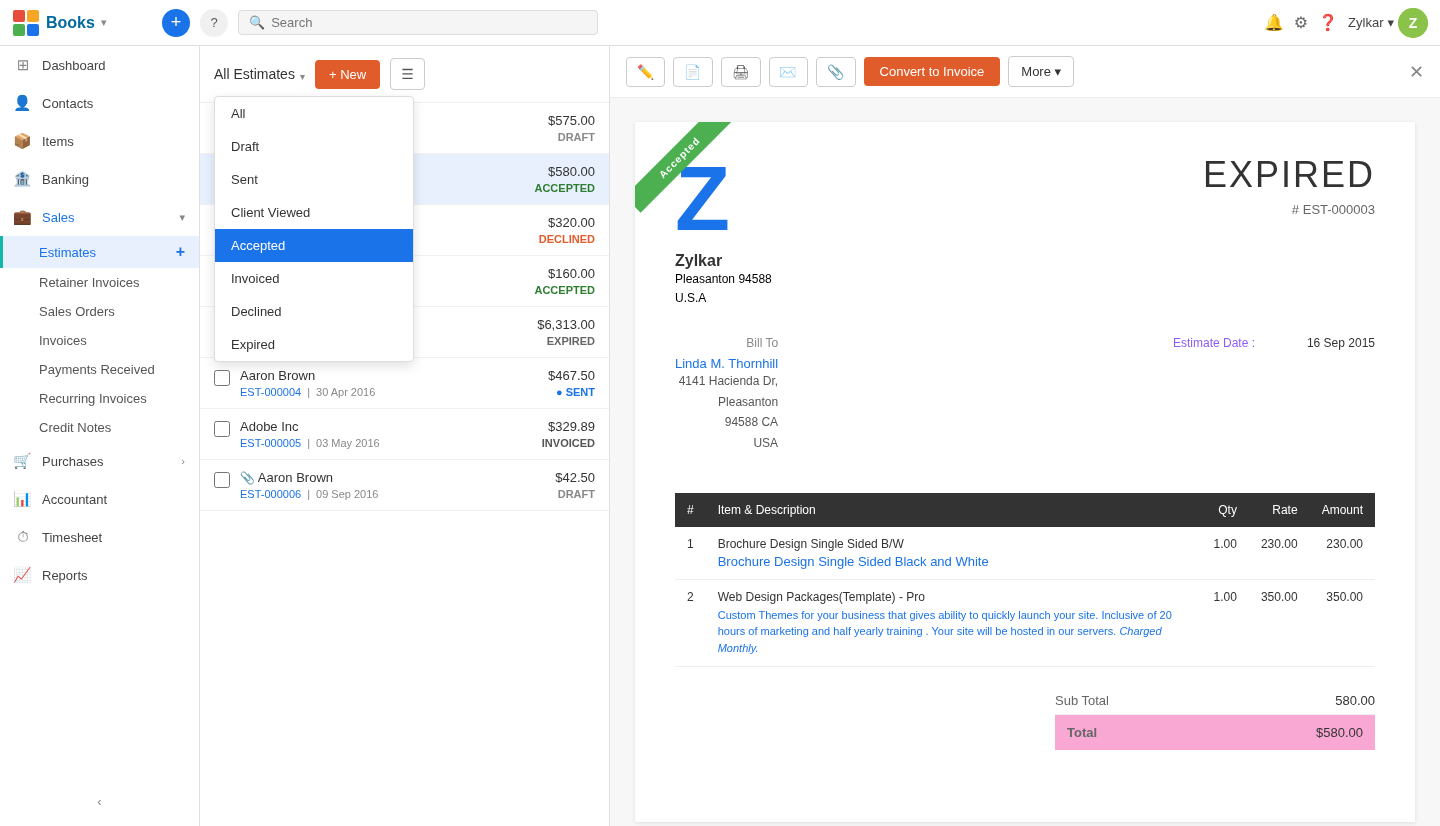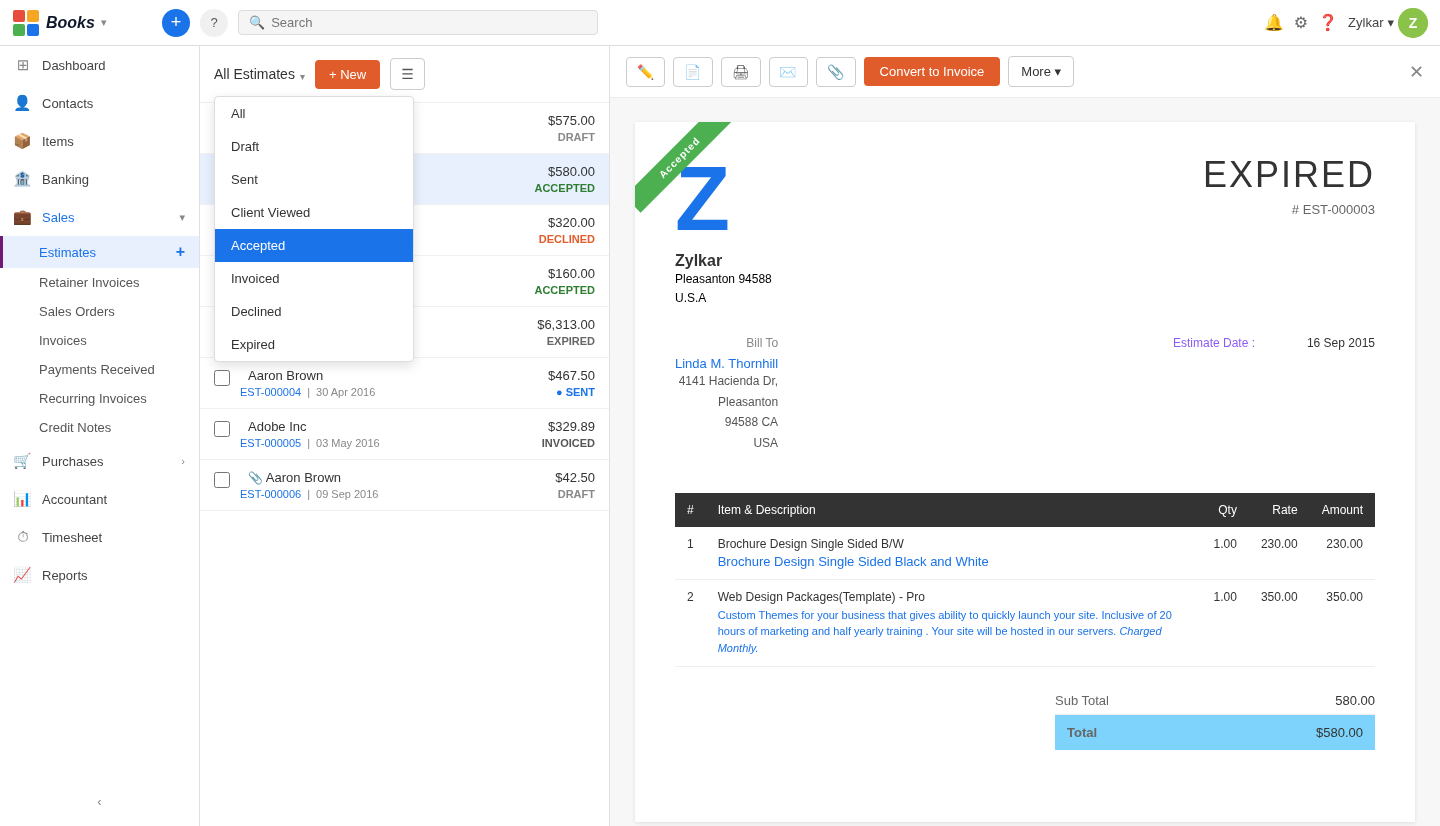--- a/index.html
+++ b/index.html
@@ -4,56 +4,56 @@
   <style>
     * { box-sizing: border-box; margin: 0; padding: 0; }
     body { font-family: 'Segoe UI', Arial, sans-serif; font-size: 13px; background: #f0f2f5; color: #333; overflow: hidden; height: 826px; width: 1440px; }
 
     
     .top-nav {
       display: flex; align-items: center; background: #fff; height: 46px; border-bottom: 1px solid #ddd; padding: 0 12px; gap: 10px; position: fixed; top: 0; left: 0; right: 0; z-index: 100;
     }
     .logo-area { display: flex; align-items: center; gap: 6px; min-width: 140px; }
     .logo-zoho { display: flex; align-items: center; gap: 4px; }
-    .logo-books { font-size: 16px; font-weight: 600; color: #0f172a; font-style: italic; }
+    .logo-books { font-size: 16px; font-weight: 600; color: #0369a1; }
     .logo-arrow { color: #888; font-size: 11px; }
     .top-nav-add { width: 28px; height: 28px; background: #1a73e8; border-radius: 50%; display: flex; align-items: center; justify-content: center; color: white; font-size: 18px; cursor: pointer; }
     .top-nav-help { width: 28px; height: 28px; border-radius: 50%; background: #f0f0f0; display: flex; align-items: center; justify-content: center; cursor: pointer; color: #555; font-size: 13px; }
     .search-bar { display: flex; align-items: center; background: #f5f5f5; border: 1px solid #ddd; border-radius: 4px; padding: 4px 10px; flex: 1; max-width: 360px; gap: 6px; }
     .search-bar input { border: none; background: transparent; outline: none; font-size: 13px; width: 100%; }
     .top-nav-right { display: flex; align-items: center; gap: 10px; margin-left: auto; }
     .user-badge { display: flex; align-items: center; gap: 4px; cursor: pointer; font-size: 13px; color: #444; }
     .avatar { width: 30px; height: 30px; border-radius: 50%; background: #8bc34a; display: flex; align-items: center; justify-content: center; color: white; font-size: 12px; overflow: hidden; }
     .bell-icon, .gear-icon, .question-icon { color: #666; font-size: 16px; cursor: pointer; }
 
     
     .layout { display: flex; margin-top: 46px; height: calc(826px - 46px); }
 
     
     .sidebar { width: 200px; background: #fff; border-right: 1px solid #e0e0e0; display: flex; flex-direction: column; overflow-y: auto; flex-shrink: 0; }
     .sidebar-item { display: flex; align-items: center; gap: 10px; padding: 10px 14px; cursor: pointer; color: #444; font-size: 13px; }
     .sidebar-item .s-icon { width: 18px; height: 18px; display: flex; align-items: center; justify-content: center; font-size: 15px; color: #888; }
     .sidebar-sub-item { display: flex; align-items: center; padding: 7px 14px 7px 36px; cursor: pointer; color: #555; font-size: 13px; border-left: 3px solid transparent; }
-    .sidebar-sub-item.active { color: #1a73e8; border-left: 3px solid #701a75; background: #e8f0fe; font-weight: 500; }
+    .sidebar-sub-item.active { color: #1a73e8; border-left: 3px solid #14b8a6; background: #e8f0fe; font-weight: 500; }
     .sidebar-add { margin-left: auto; color: #1a73e8; font-size: 16px; font-weight: bold; }
     .sidebar-expand { margin-left: auto; color: #888; font-size: 11px; }
     .sidebar-collapse { width: 30px; height: 30px; display: flex; align-items: center; justify-content: center; cursor: pointer; margin: auto 0 10px; align-self: center; color: #888; }
 
     
     .list-panel { width: 410px; background: #fff; border-right: 1px solid #e0e0e0; display: flex; flex-direction: column; flex-shrink: 0; position: relative; }
     .list-header { display: flex; align-items: center; padding: 12px 14px; border-bottom: 1px solid #eee; gap: 10px; }
     .filter-dropdown { display: flex; align-items: flex-end; gap: 5px; font-size: 14px; font-weight: 500; color: #333; cursor: pointer; }
     .filter-arrow { color: #888; font-size: 10px; }
     .btn-new { background: #e05c2a; color: white; border: none; border-radius: 4px; padding: 7px 14px; font-size: 13px; cursor: pointer; display: flex; align-items: center; gap: 5px; font-weight: 500; }
     .btn-filter { background: white; border: 1px solid #ccc; border-radius: 4px; padding: 7px 10px; cursor: pointer; color: #555; font-size: 14px; }
     .list-item { display: flex; align-items: flex-start; padding: 10px 14px; border-bottom: 1px solid #f0f0f0; cursor: pointer; gap: 10px; }
     .list-item.selected { background: #e8f0fe; }
     .list-item-check { width: 16px; height: 16px; margin-top: 2px; flex-shrink: 0; }
     .list-item-info { flex: 1; }
-    .list-item-name { font-size: 13px; font-weight: 500; color: #333; margin-left: 8px; }
+    .list-item-name { font-size: 13px; font-weight: 500; color: #333; }
     .list-item-meta { display: flex; align-items: center; gap: 6px; margin-top: 3px; font-size: 11px; color: #888; }
     .list-item-id { color: #1a73e8; }
     .list-item-amount { font-size: 13px; font-weight: 500; color: #333; text-align: right; }
     .list-item-status { font-size: 11px; font-weight: 600; text-align: right; margin-top: 3px; }
     .status-draft { color: #888; }
     .status-accepted { color: #2e7d32; }
     .status-declined { color: #e05c2a; }
     .status-sent { color: #1a73e8; }
     .status-invoiced { color: #555; }
     .status-expired { color: #666; }
@@ -112,21 +112,21 @@
     .items-table tbody td:nth-child(3),
     .items-table tbody td:nth-child(4),
     .items-table tbody td:nth-child(5) { text-align: right; }
     .item-desc { font-size: 13px; color: #1a73e8; margin-top: 3px; }
     .item-desc-long { font-size: 11px; color: #1a73e8; margin-top: 3px; line-height: 1.5; }
     .charged-monthly { font-style: italic; }
 
     .totals-section { margin-top: 20px; display: flex; justify-content: flex-end; }
     .totals-table { width: 320px; }
     .totals-row { display: flex; justify-content: space-between; padding: 6px 0; font-size: 13px; }
-    .totals-row.total { border-top: 1px solid #eee; padding-top: 10px; font-weight: 600; background: #7dd3fc; padding: 10px 12px; }
+    .totals-row.total { border-top: 1px solid #eee; padding-top: 10px; font-weight: 600; background: #f9a8d4; padding: 10px 12px; }
     .totals-label { color: #666; }
     .totals-value { color: #333; font-weight: 500; }
   </style>
 </head>
 <body>
 
 <div class="top-nav">
   <div class="logo-area">
     <div class="logo-zoho">
       <svg width="28" height="28" viewBox="0 0 28 28">

